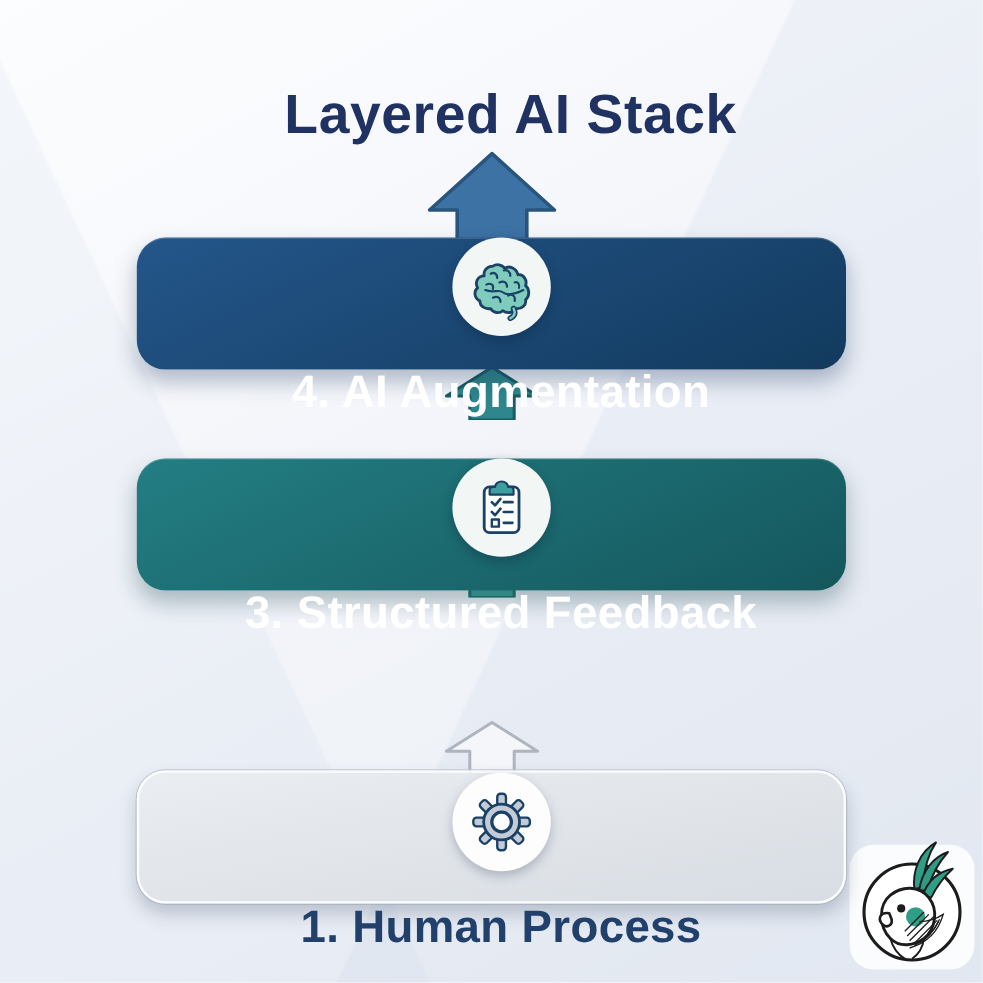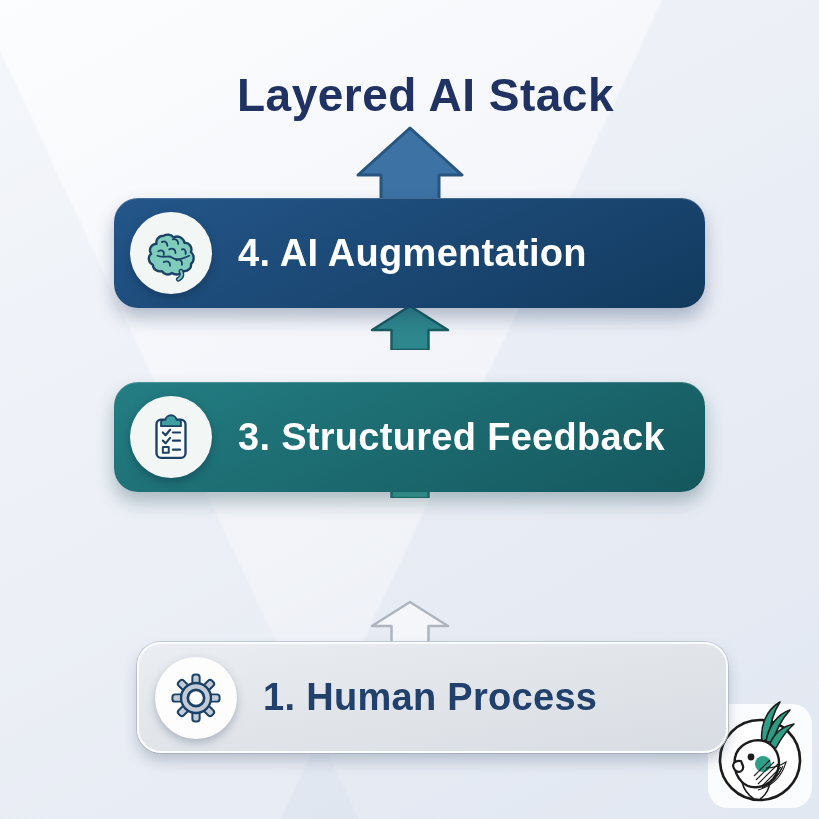--- a/index.html
+++ b/index.html
@@ -14,30 +14,30 @@
       linear-gradient(115deg,rgba(255,255,255,0) 55%,rgba(188,202,224,0.16) 55.3%),
       linear-gradient(245deg,rgba(255,255,255,0) 70%,rgba(188,202,224,0.12) 70.3%);
   }
   .title{
     position:absolute;top:52px;left:0;width:100%;margin:16px;text-align:center;
     font-size:46px;font-weight:700;letter-spacing:.5px;color:var(--title-color,#1f3262);
     z-index:1;
   }
   .layer{
     position:absolute;left:114px;width:591px;height:110px;border-radius:24px;
-    display:flex;align-items:center;gap:26px;padding-left:16px;box-sizing:border-box;z-index:2;
+    display:flex;align-items:center;gap:26px;padding-left:16px;box-sizing:border-box;z-index:2;flex-direction:column;
   }
   .l4{top:198px;background:linear-gradient(155deg,var(--bar4-a,#24568a),var(--bar4-b,#123a5e));
       box-shadow:0 10px 18px rgba(20,45,85,.30), inset 0 1px 0 rgba(255,255,255,.18);}
   .l3{top:346px;background:linear-gradient(155deg,var(--bar3-a,#237e83),var(--bar3-b,#14575d));
       box-shadow:0 10px 18px rgba(15,60,65,.30), inset 0 1px 0 rgba(255,255,255,.18);margin-top:36px;}
   .l2{top:494px;background:linear-gradient(155deg,var(--bar2-a,#38a59d),var(--bar2-b,#1f7b78));
       box-shadow:0 10px 18px rgba(20,80,78,.28), inset 0 1px 0 rgba(255,255,255,.22);}
   .l1{top:642px;height:111px;background:linear-gradient(170deg,var(--bar1-a,#eaedf1),var(--bar1-b,#d8dde3));
-      border:2px solid #fbfcfe;box-shadow:0 8px 14px rgba(80,95,120,.30), 0 0 0 1px #c7ccd5;margin-left:23px;}
+      border:2px solid #fbfcfe;box-shadow:0 8px 14px rgba(80,95,120,.30), 0 0 0 1px #c7ccd5;}
   .layer-label{font-size:38px;font-weight:700;letter-spacing:.3px;color:#ffffff;white-space:nowrap;}
   .l1 .layer-label{color:var(--bar1-text,#21406b);}
   .icon-circle{
     width:82px;height:82px;border-radius:50%;background:#f2f7f6;flex:0 0 auto;
     display:flex;align-items:center;justify-content:center;
     box-shadow:0 4px 9px rgba(15,35,60,.35);
   }
   .l2 .icon-circle{background:#eef7f3;}
   .l1 .icon-circle{background:#fdfdfe;box-shadow:0 4px 9px rgba(110,120,140,.45);}
   .icon-svg{width:58px;height:58px;display:block;}

